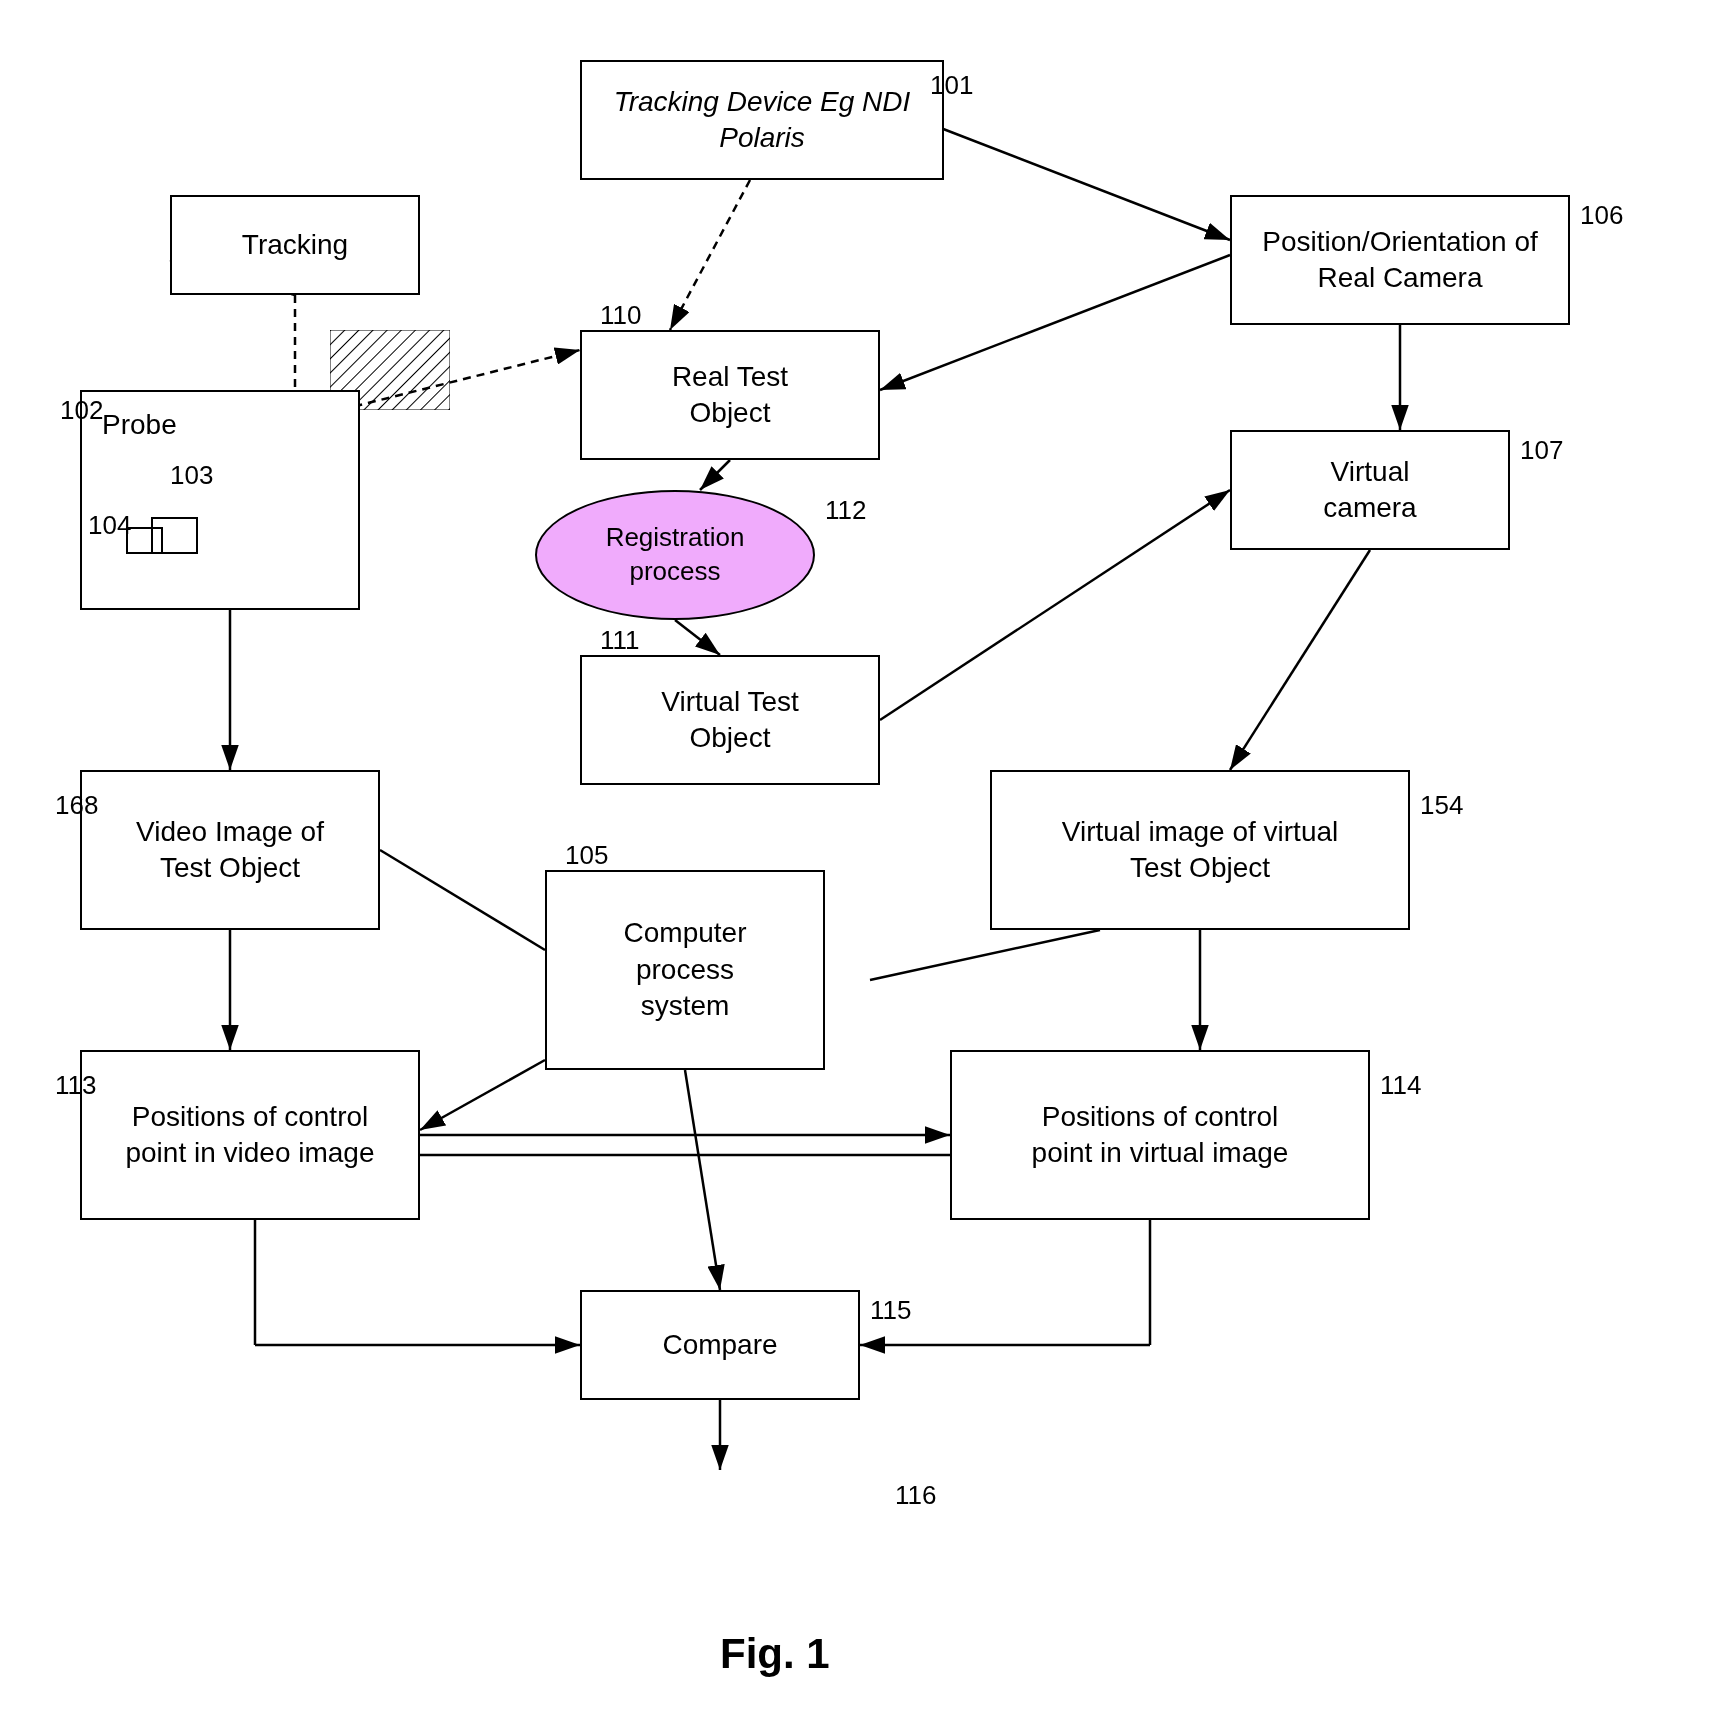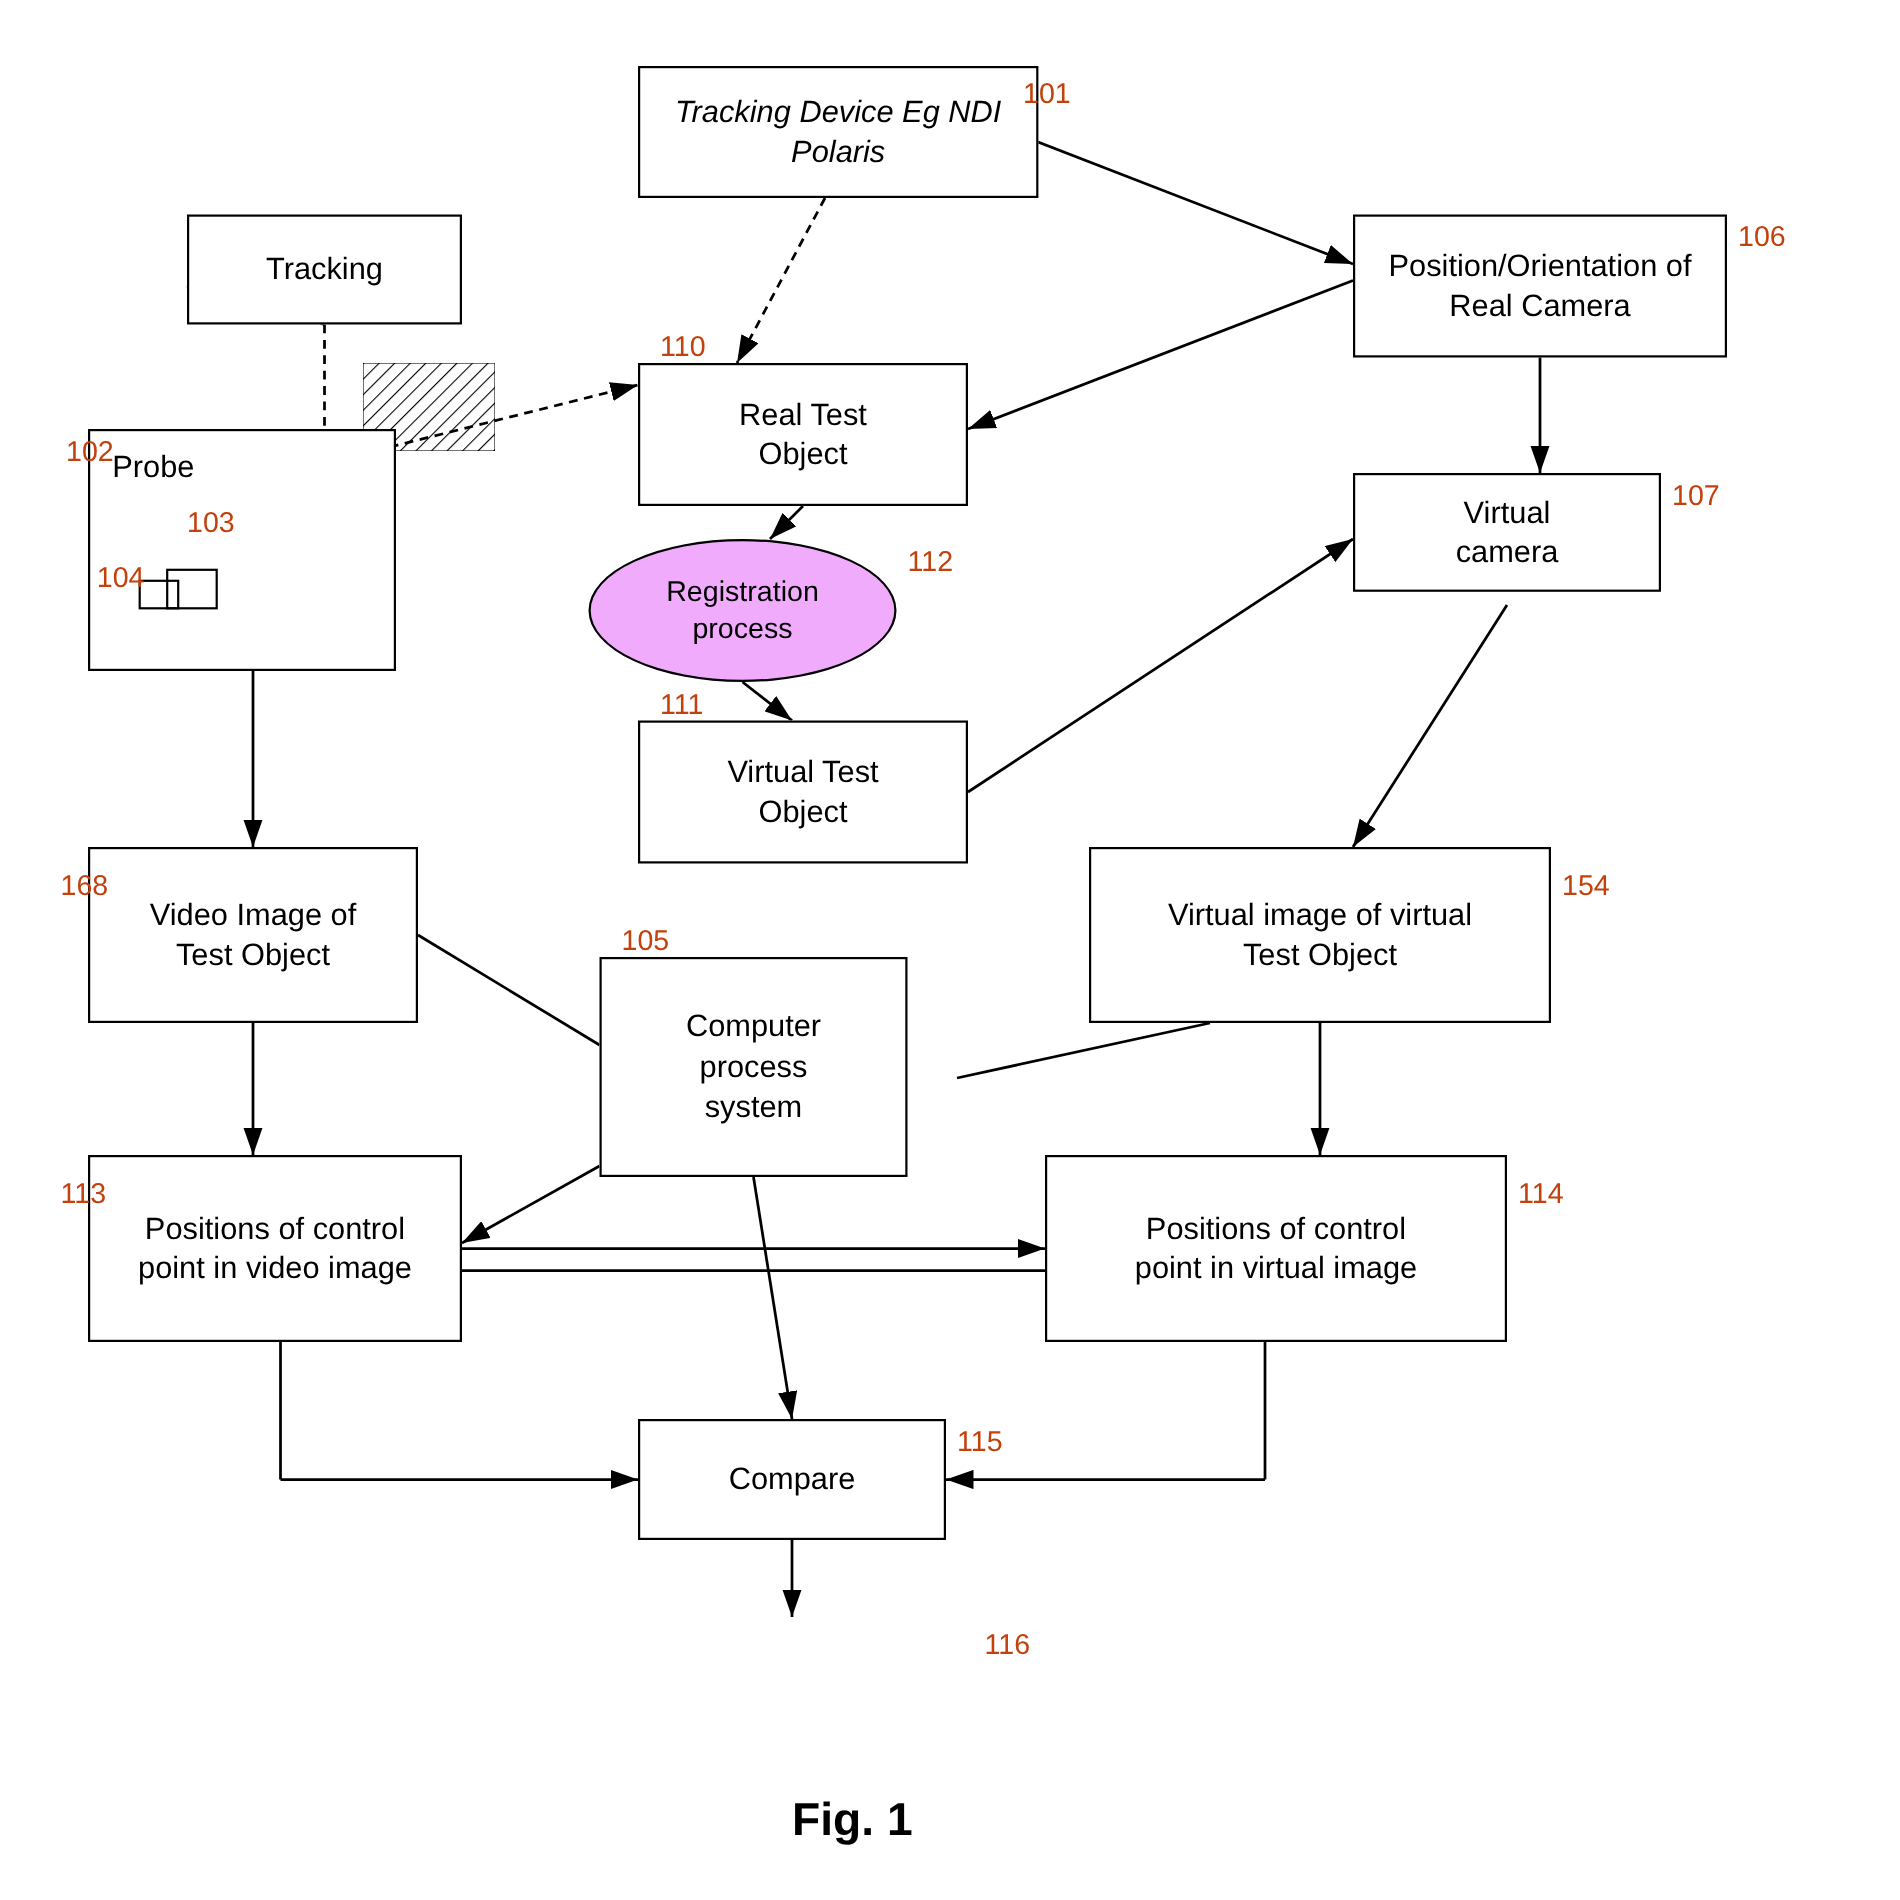--- a/index.html
+++ b/index.html
@@ -38,21 +38,21 @@
       justify-content: center;
       text-align: center;
       font-size: 26px;
       line-height: 1.3;
       padding: 8px;
     }
     .label {
       position: absolute;
       font-size: 26px;
       font-weight: normal;
-      color: #c2410c;
+      color: #000000;
     }
     .fig-label {
       position: absolute;
       font-size: 42px;
       font-weight: bold;
       color: #000;
     }
     svg.arrows {
       position: absolute;
       top: 0;
@@ -168,21 +168,21 @@
   </div>
   <div class="label" style="left:60px; top:395px;">102</div>
   <div class="label" style="left:170px; top:460px;">103</div>
   <div class="label" style="left:88px; top:510px;">104</div>
 
   <div class="oval" style="left:535px; top:490px; width:280px; height:130px;">
     <span>Registration<br>process</span>
   </div>
   <div class="label" style="left:825px; top:495px;">112</div>
 
-  <div class="box" style="left:1230px; top:430px; width:280px; height:108px;">
+  <div class="box" style="left:1230px; top:430px; width:280px; height:120px;">
     <span>Virtual<br>camera</span>
   </div>
   <div class="label" style="left:1520px; top:435px;">107</div>
 
   <div class="box" style="left:580px; top:655px; width:300px; height:130px;">
     <span>Virtual Test<br>Object</span>
   </div>
   <div class="label" style="left:600px; top:625px;">111</div>
 
   <div class="box" style="left:80px; top:770px; width:300px; height:160px;">

